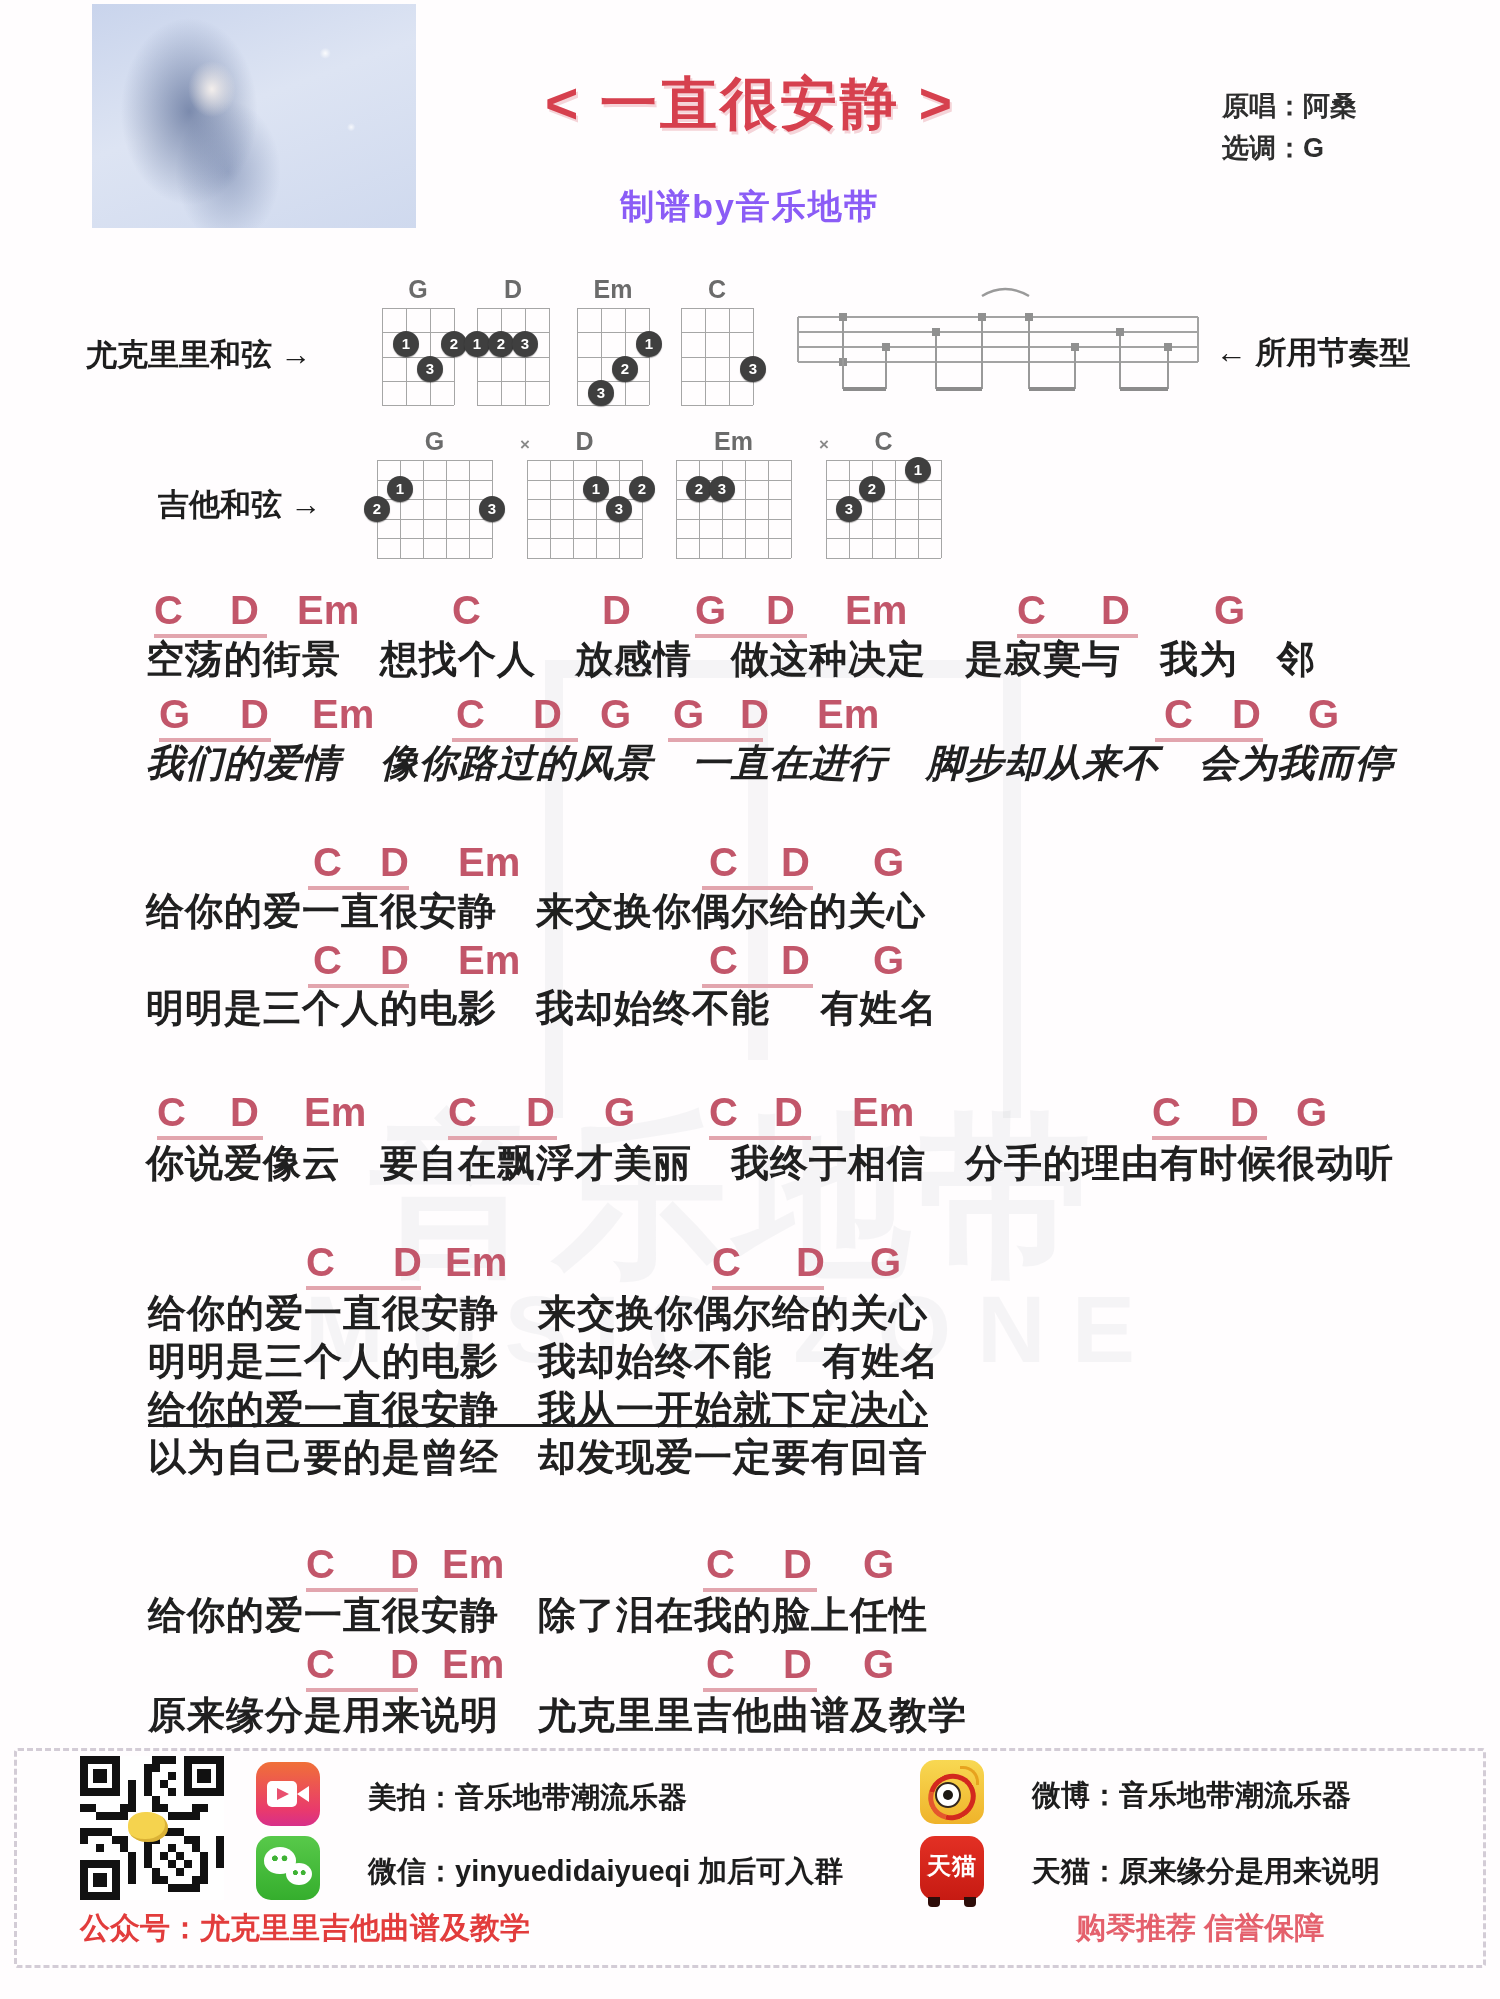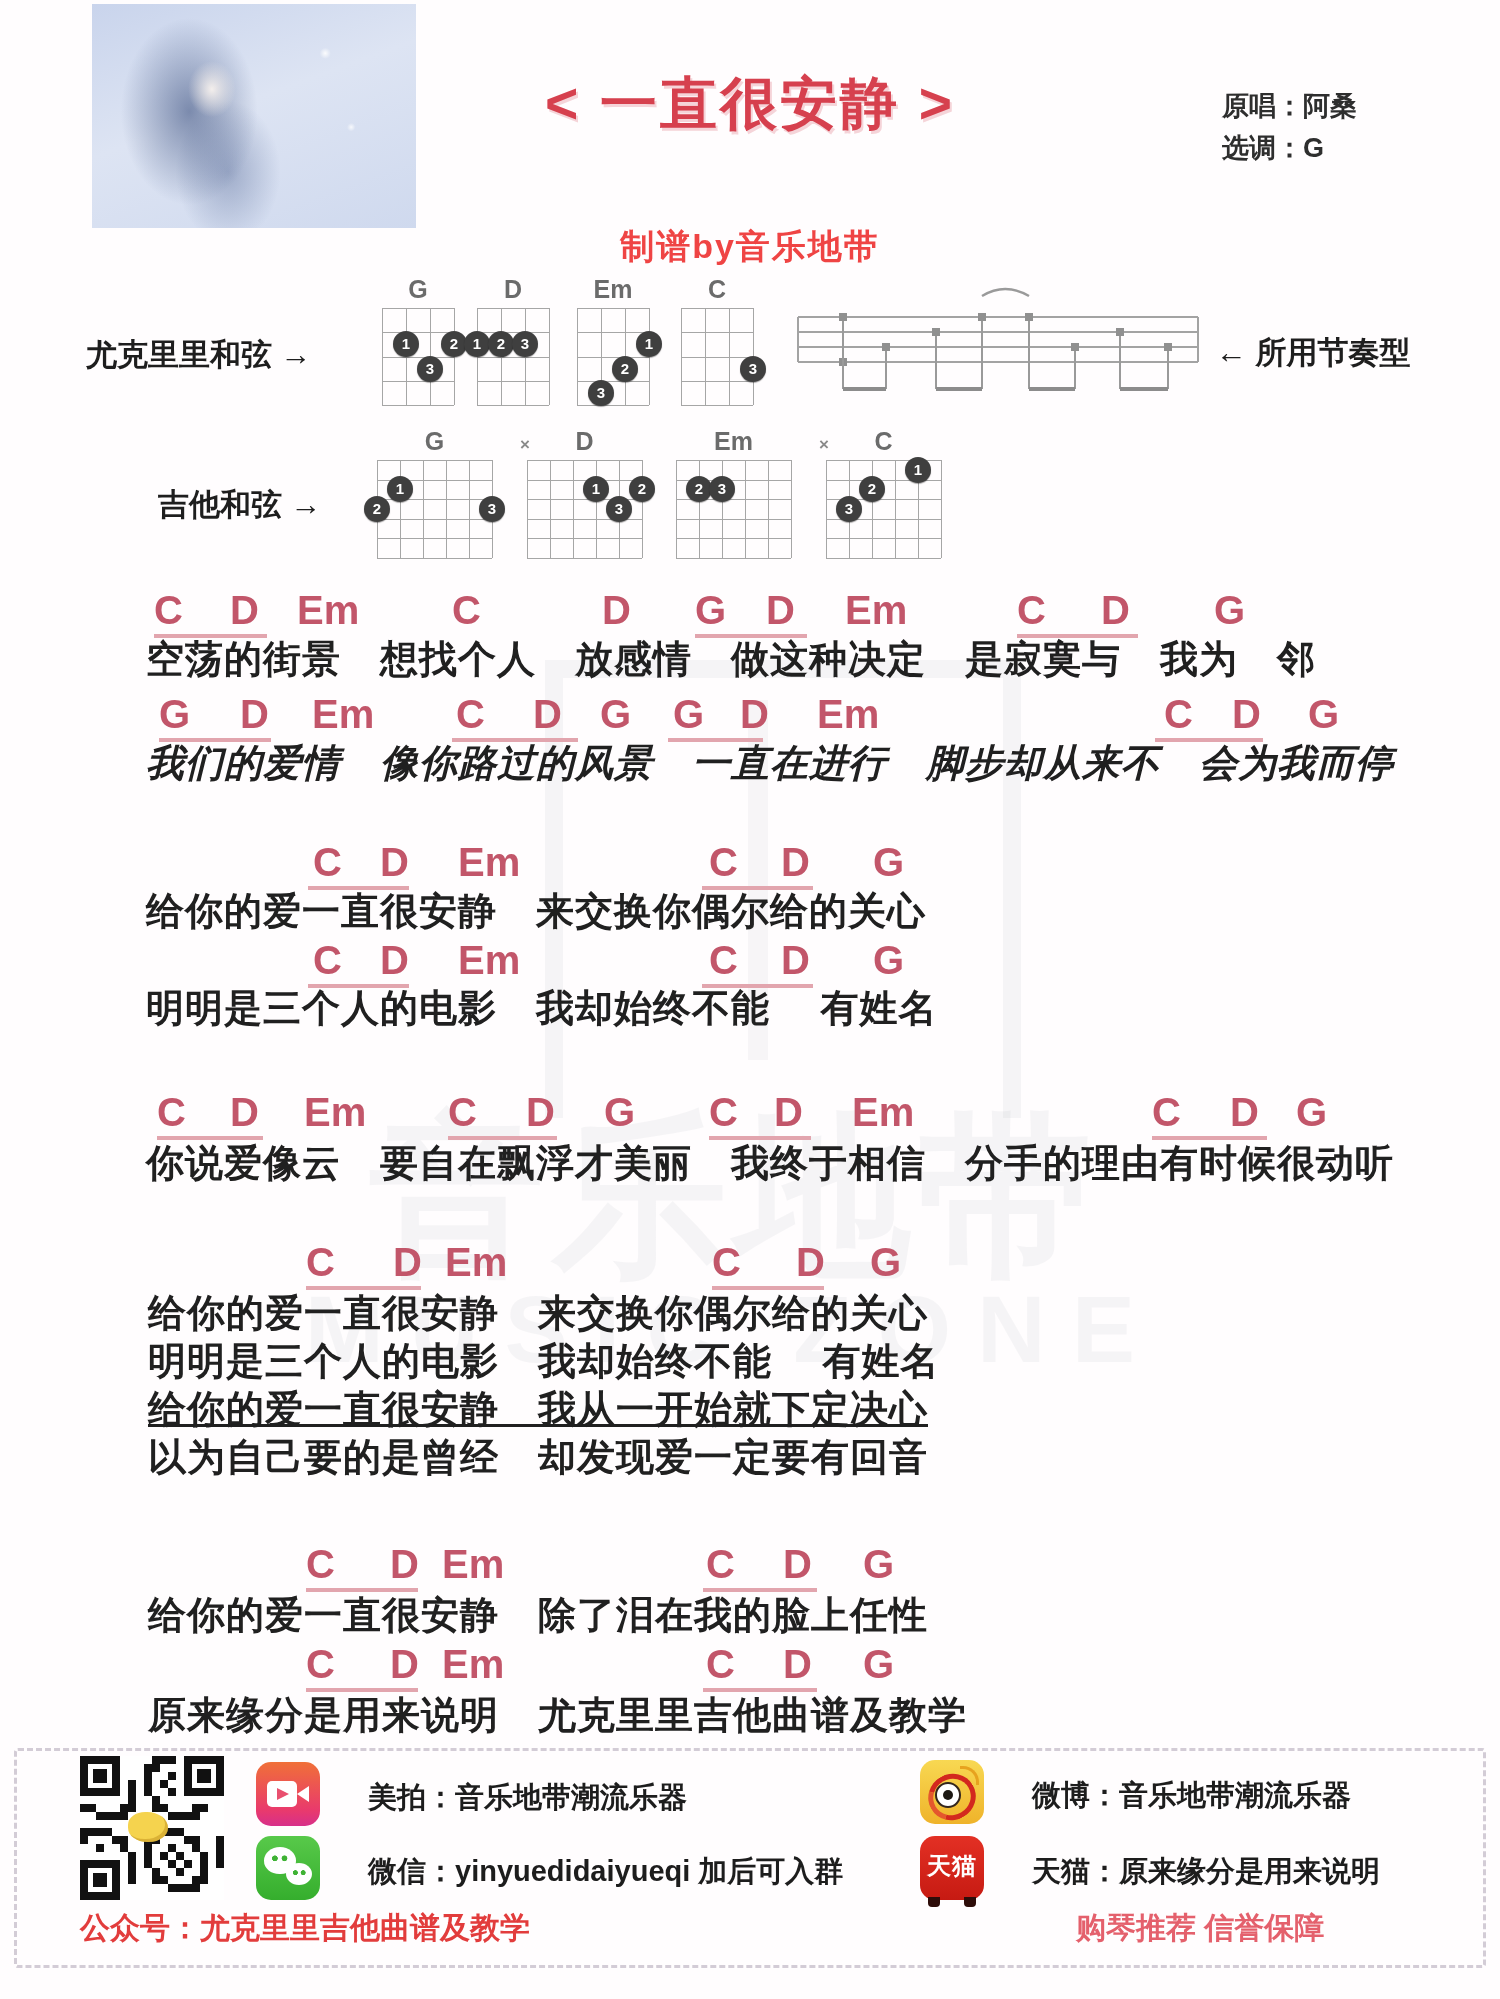--- a/index.html
+++ b/index.html
@@ -20,21 +20,21 @@
       radial-gradient(6px 6px at 80% 55%, rgba(255,255,255,.8), transparent 70%),
       linear-gradient(160deg,#c9d4ec 0%,#dde4f3 45%,#cfd9ee 100%);
   }
   .title{
     left:50%;top:66px;transform:translateX(-50%);
     font-size:57px;font-weight:800;letter-spacing:3px;white-space:nowrap;
     color:var(--title);text-shadow:2px 3px 0 rgba(235,172,180,.5);
   }
   .subtitle{
     left:50%;top:184px;transform:translateX(-50%);
-    font-size:34px;font-weight:700;letter-spacing:2px;color:#ef4444;white-space:nowrap;margin-top:40px;
+    font-size:34px;font-weight:700;letter-spacing:2px;color:#8b5cf6;white-space:nowrap;
   }
   .hmeta{left:1222px;font-size:27px;font-weight:700;color:#2e2e2e;white-space:nowrap;}
   
   .seclabel{font-size:31px;font-weight:700;color:#1e1e1e;white-space:nowrap;}
   
   .diagram{position:absolute;}
   .chord-letter{position:absolute;top:-33px;left:0;text-align:center;font-size:25px;font-weight:700;color:#6b6b6b;}
   .vline{position:absolute;top:0;width:1px;background:#a6a6a6;}
   .hline{position:absolute;left:0;height:1px;background:#a6a6a6;}
   .dot{

